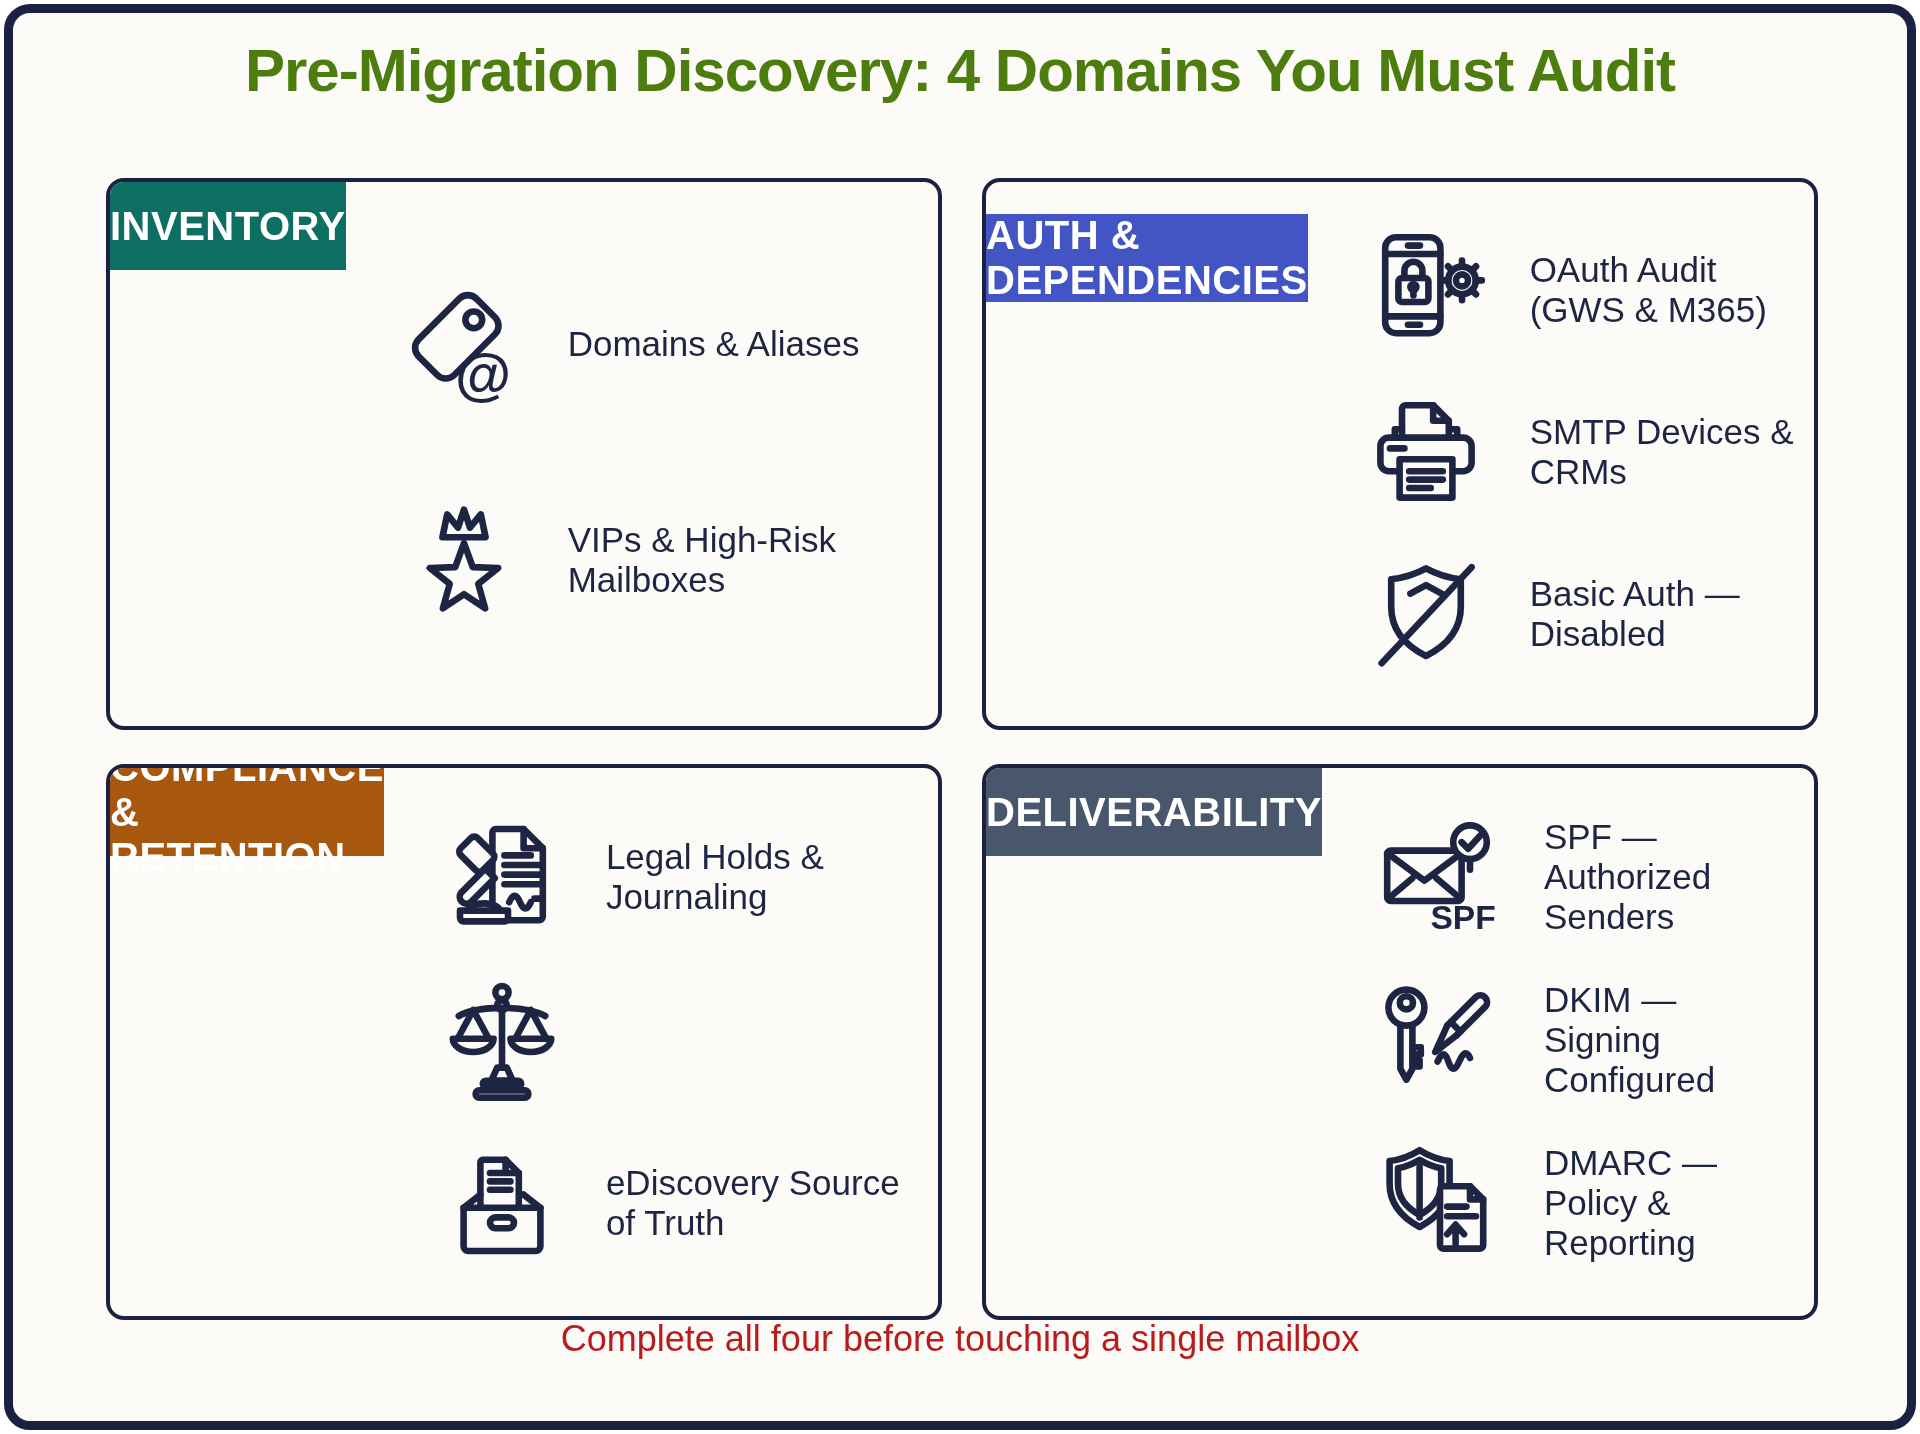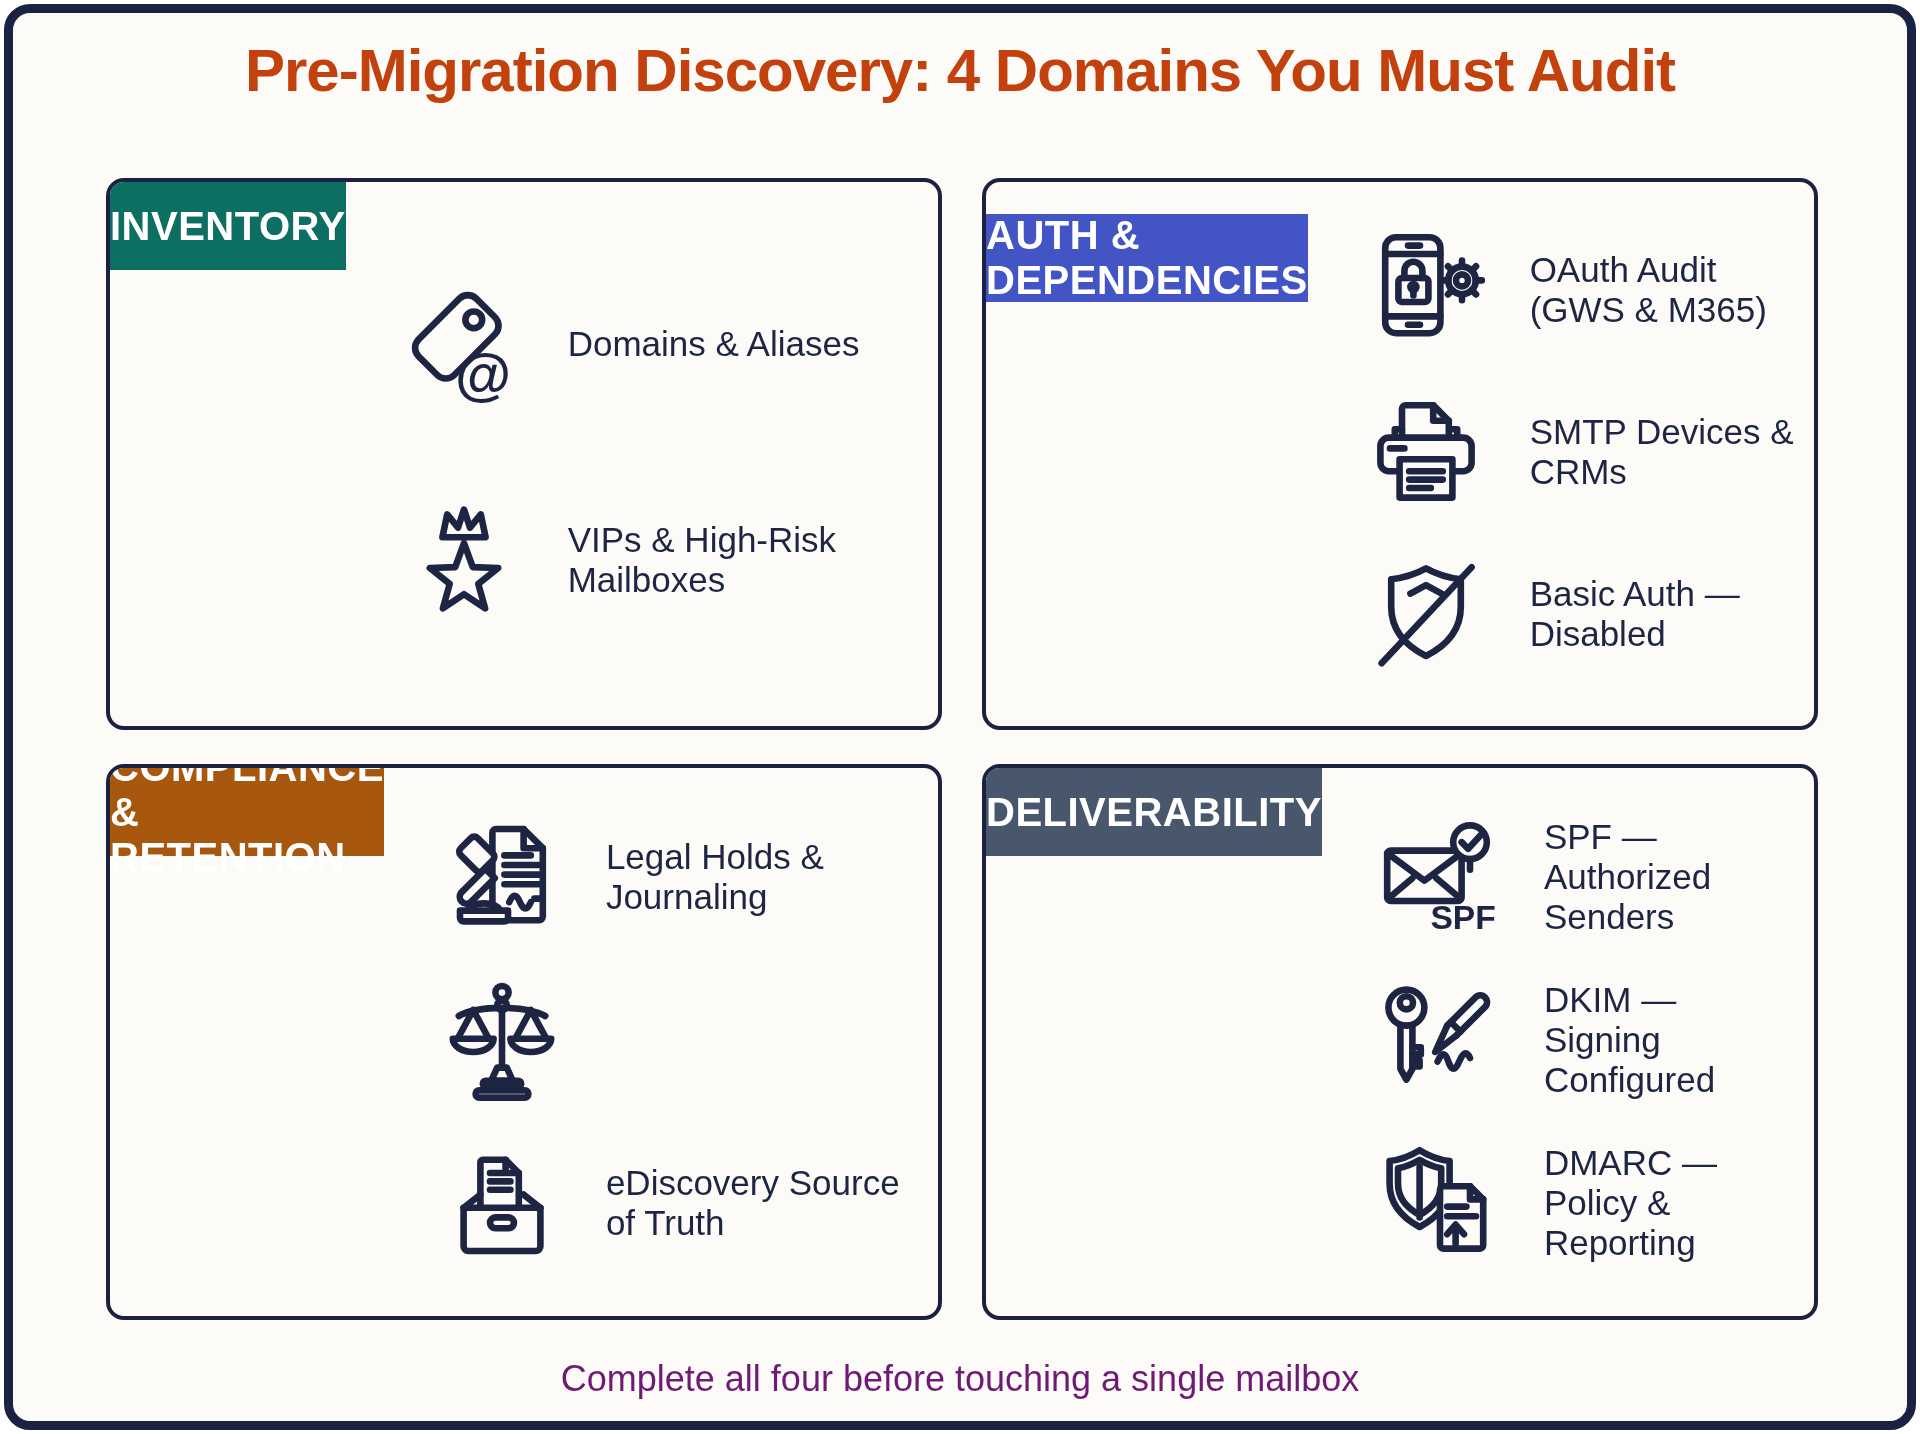--- a/index.html
+++ b/index.html
@@ -12,21 +12,21 @@
   .frame{
     position:absolute;inset:4px;
     border:9px solid #1b2140;
     border-radius:26px;
     background:#fcfbf8;
   }
   .title{
     position:absolute;top:36px;left:0;right:0;
     text-align:center;
     font-size:60px;font-weight:800;letter-spacing:-1px;
-    color:#c2410c;
+    color:#4d7c0f;
   }
   .cards{
     position:absolute;top:178px;left:106px;
     display:grid;
     grid-template-columns:836px 836px;
     grid-template-rows:552px 556px;
     column-gap:40px;row-gap:34px;
   }
   .card{
     border:4.5px solid #1b2140;
@@ -52,23 +52,23 @@
   .row{display:flex;align-items:center;}
   .icon{width:120px;height:120px;flex:0 0 120px;overflow:visible;}
   .icon *{fill:none;stroke:#1d2543;stroke-width:5.5;stroke-linecap:round;stroke-linejoin:round;}
   .icon .bgfill{fill:#fcfbf8;}
   .icon text{fill:#1d2543;stroke:none;font-weight:700;font-family:"Liberation Sans",sans-serif;}
   .label{
     margin-left:44px;
     font-size:35px;font-weight:500;color:#1d2543;
   }
   .footer{
-    position:absolute;top:1358px;left:0;right:0;
+    position:absolute;top:1318px;left:0;right:0;
     text-align:center;
-    font-size:36px;color:#701a75;
+    font-size:36px;color:#b91c1c;
   }
 </style>
 </head>
 <body>
 
 <div class="frame"></div>
 
 <div class="title">Pre-Migration Discovery: 4 Domains You Must Audit</div>
 
 <div class="cards">

